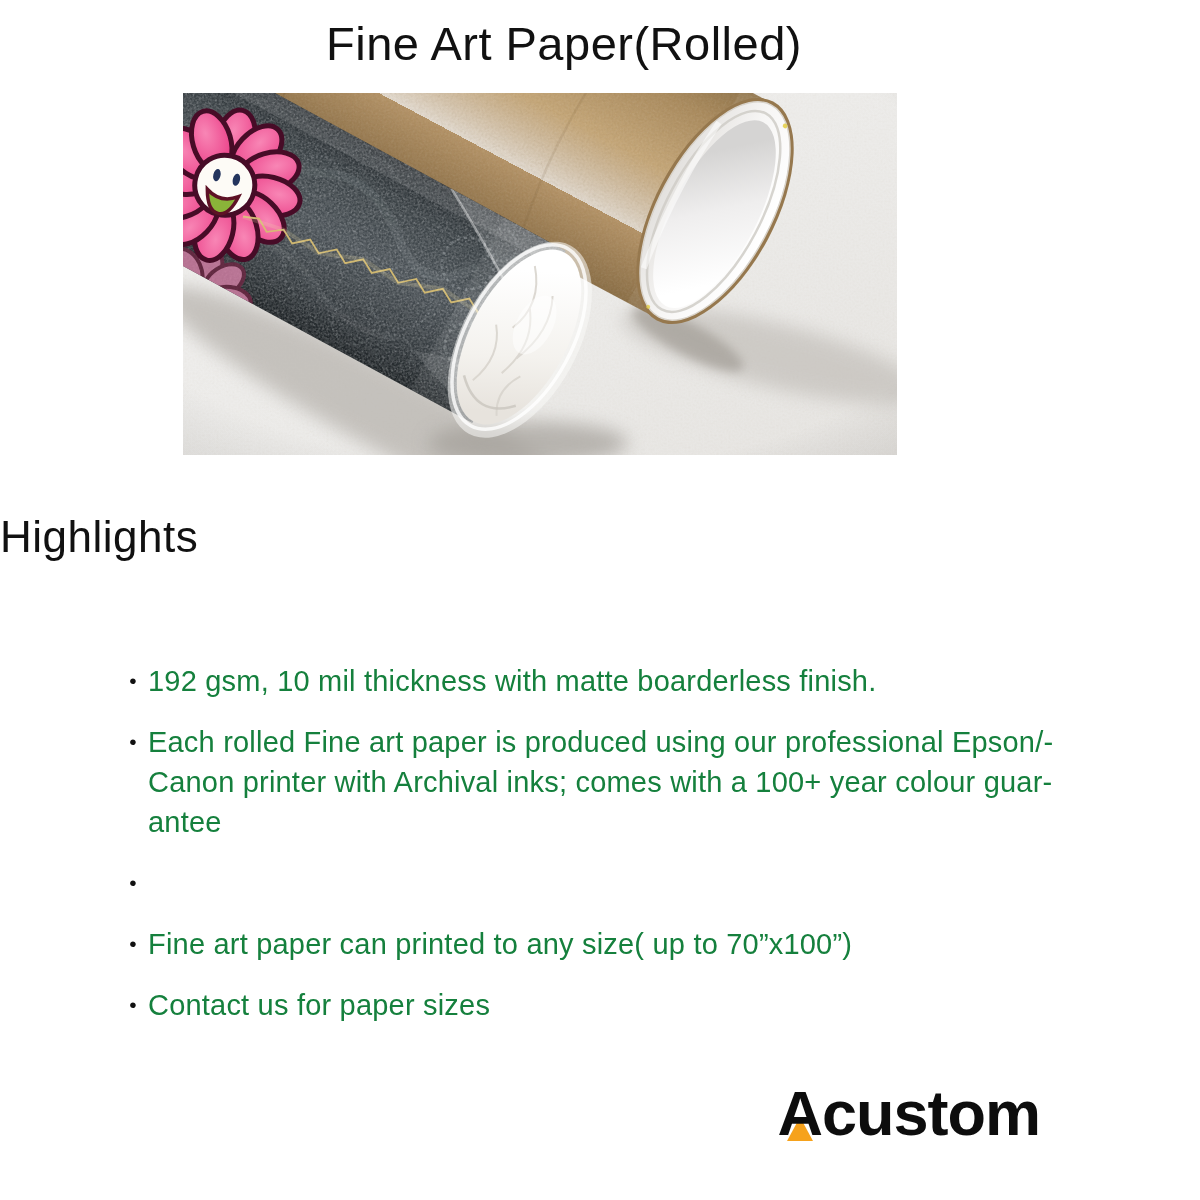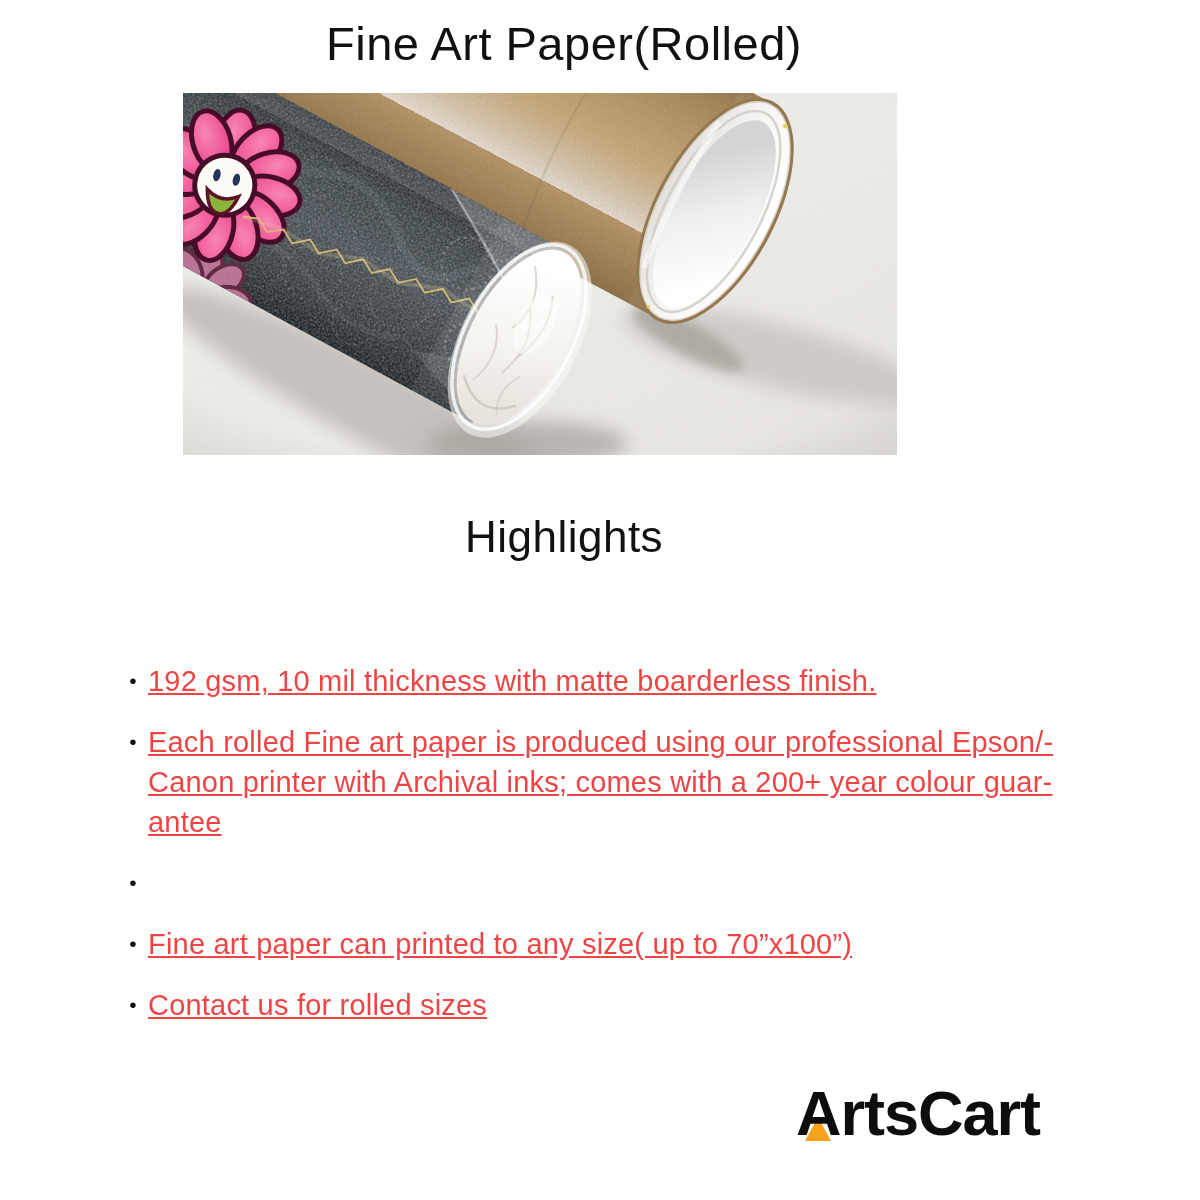--- a/index.html
+++ b/index.html
@@ -10,31 +10,31 @@
   .title{
     position:absolute;top:16px;left:0;width:100%;margin:0;
     text-align:center;font-size:47px;font-weight:400;letter-spacing:0.5px;color:#111;
   }
   .photo{
     position:absolute;left:183px;top:93px;width:714px;height:362px;margin:0;
   }
   .photo svg{display:block;}
   .highlights-heading{
     position:absolute;top:512px;left:0;width:100%;margin:0;
-    text-align:center;font-size:44px;font-weight:400;letter-spacing:0.5px;color:#111;
+    font-size:44px;font-weight:400;letter-spacing:0.5px;color:#111;
   }
   .bullets{
     position:absolute;left:118px;top:661px;width:1000px;margin:0;padding:0;list-style:none;
   }
   .bullet{display:flex;margin:0 0 21px 0;}
   .dot{
     flex:0 0 30px;width:30px;text-align:center;font-size:21px;line-height:40px;color:#111;
   }
   .txt{
-    font-size:29px;line-height:40px;color:#ef4444;white-space:pre-line;letter-spacing:0.2px;text-decoration:underline;
+    font-size:29px;line-height:40px;color:#15803d;white-space:pre-line;letter-spacing:0.2px;
   }
   .logo{
     position:absolute;top:1082px;right:88px;font-size:63px;line-height:1;font-weight:700;
     letter-spacing:-1px;color:#0d0d0d;white-space:nowrap;
   }
   .logo-a{position:relative;display:inline-block;z-index:0;}
   .logo-a::before{
     content:"";position:absolute;left:50%;bottom:4px;transform:translateX(-50%);
     width:0;height:0;z-index:-1;
     border-left:13px solid transparent;border-right:13px solid transparent;
@@ -232,36 +232,36 @@
   <ul class="bullets">
 
       <li class="bullet">
         <span class="dot">•</span>
         <span class="txt">192 gsm, 10 mil thickness with matte boarderless finish.</span>
       </li>
 
       <li class="bullet">
         <span class="dot">•</span>
         <span class="txt">Each rolled Fine art paper is produced using our professional Epson/-
-Canon printer with Archival inks; comes with a 200+ year colour guar-
+Canon printer with Archival inks; comes with a 100+ year colour guar-
 antee</span>
       </li>
 
       <li class="bullet">
         <span class="dot">•</span>
       </li>
 
       <li class="bullet">
         <span class="dot">•</span>
         <span class="txt">Fine art paper can printed to any size( up to 70”x100”)</span>
       </li>
 
       <li class="bullet">
         <span class="dot">•</span>
-        <span class="txt">Contact us for rolled sizes</span>
+        <span class="txt">Contact us for paper sizes</span>
       </li>
     </ul>
 
   <div class="logo">
-    <span class="logo-a"><span class="a-char">A</span></span><span>rtsCart</span>
+    <span class="logo-a"><span class="a-char">A</span></span><span>custom</span>
   </div>
 
 </div>
 
 </body></html>

